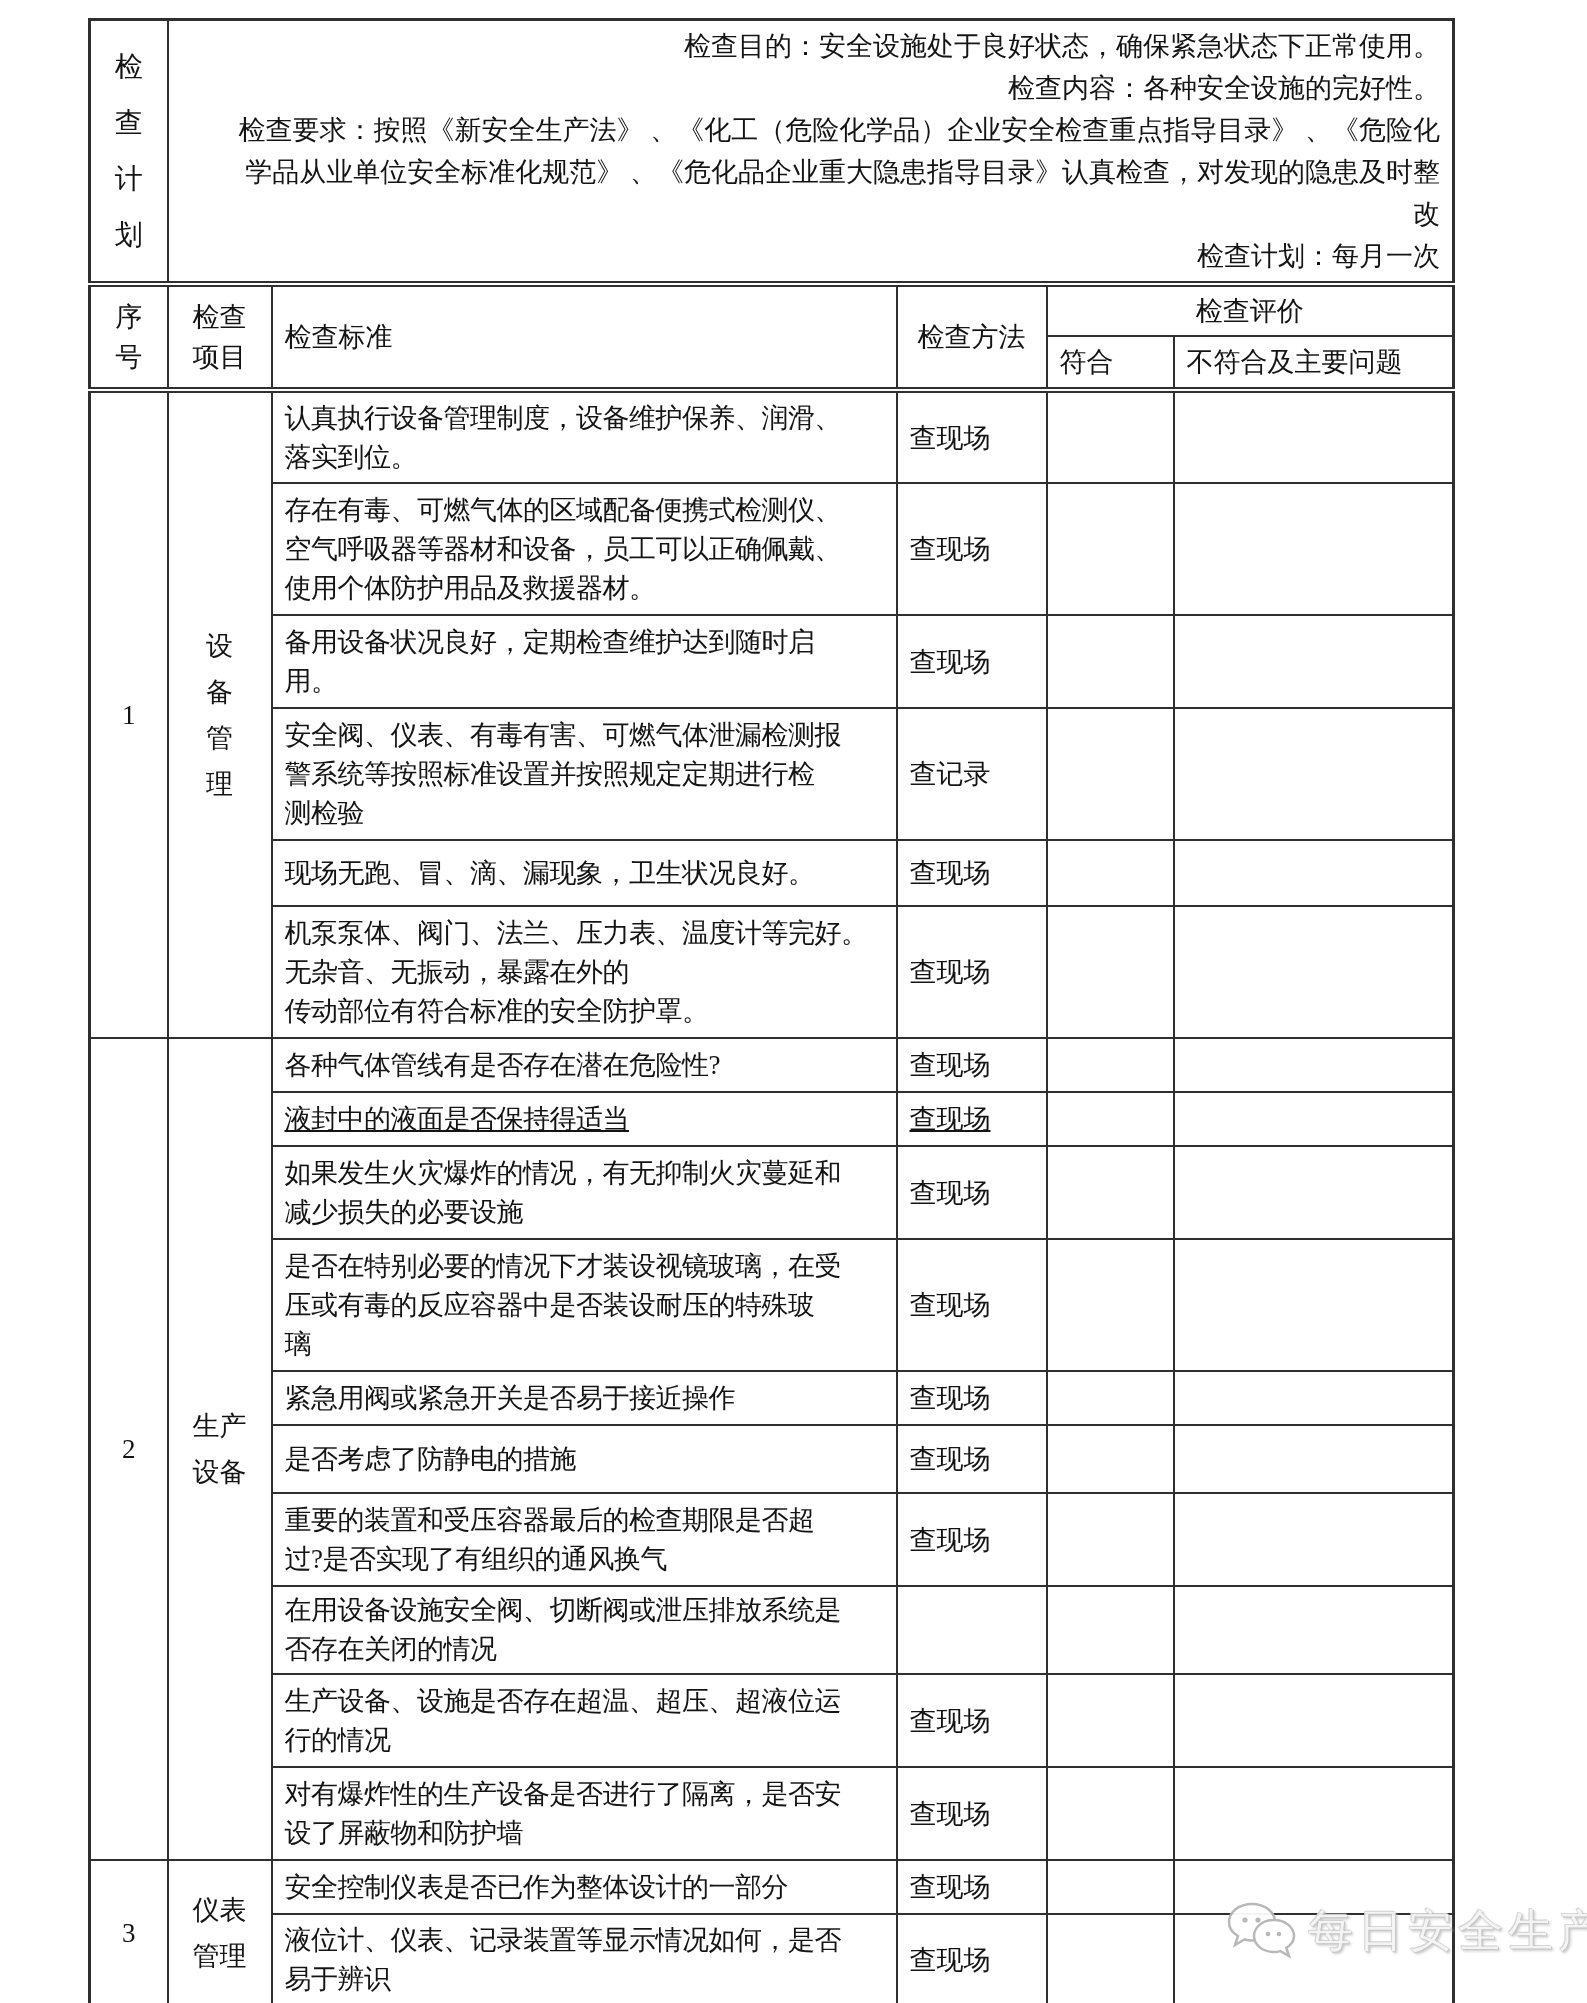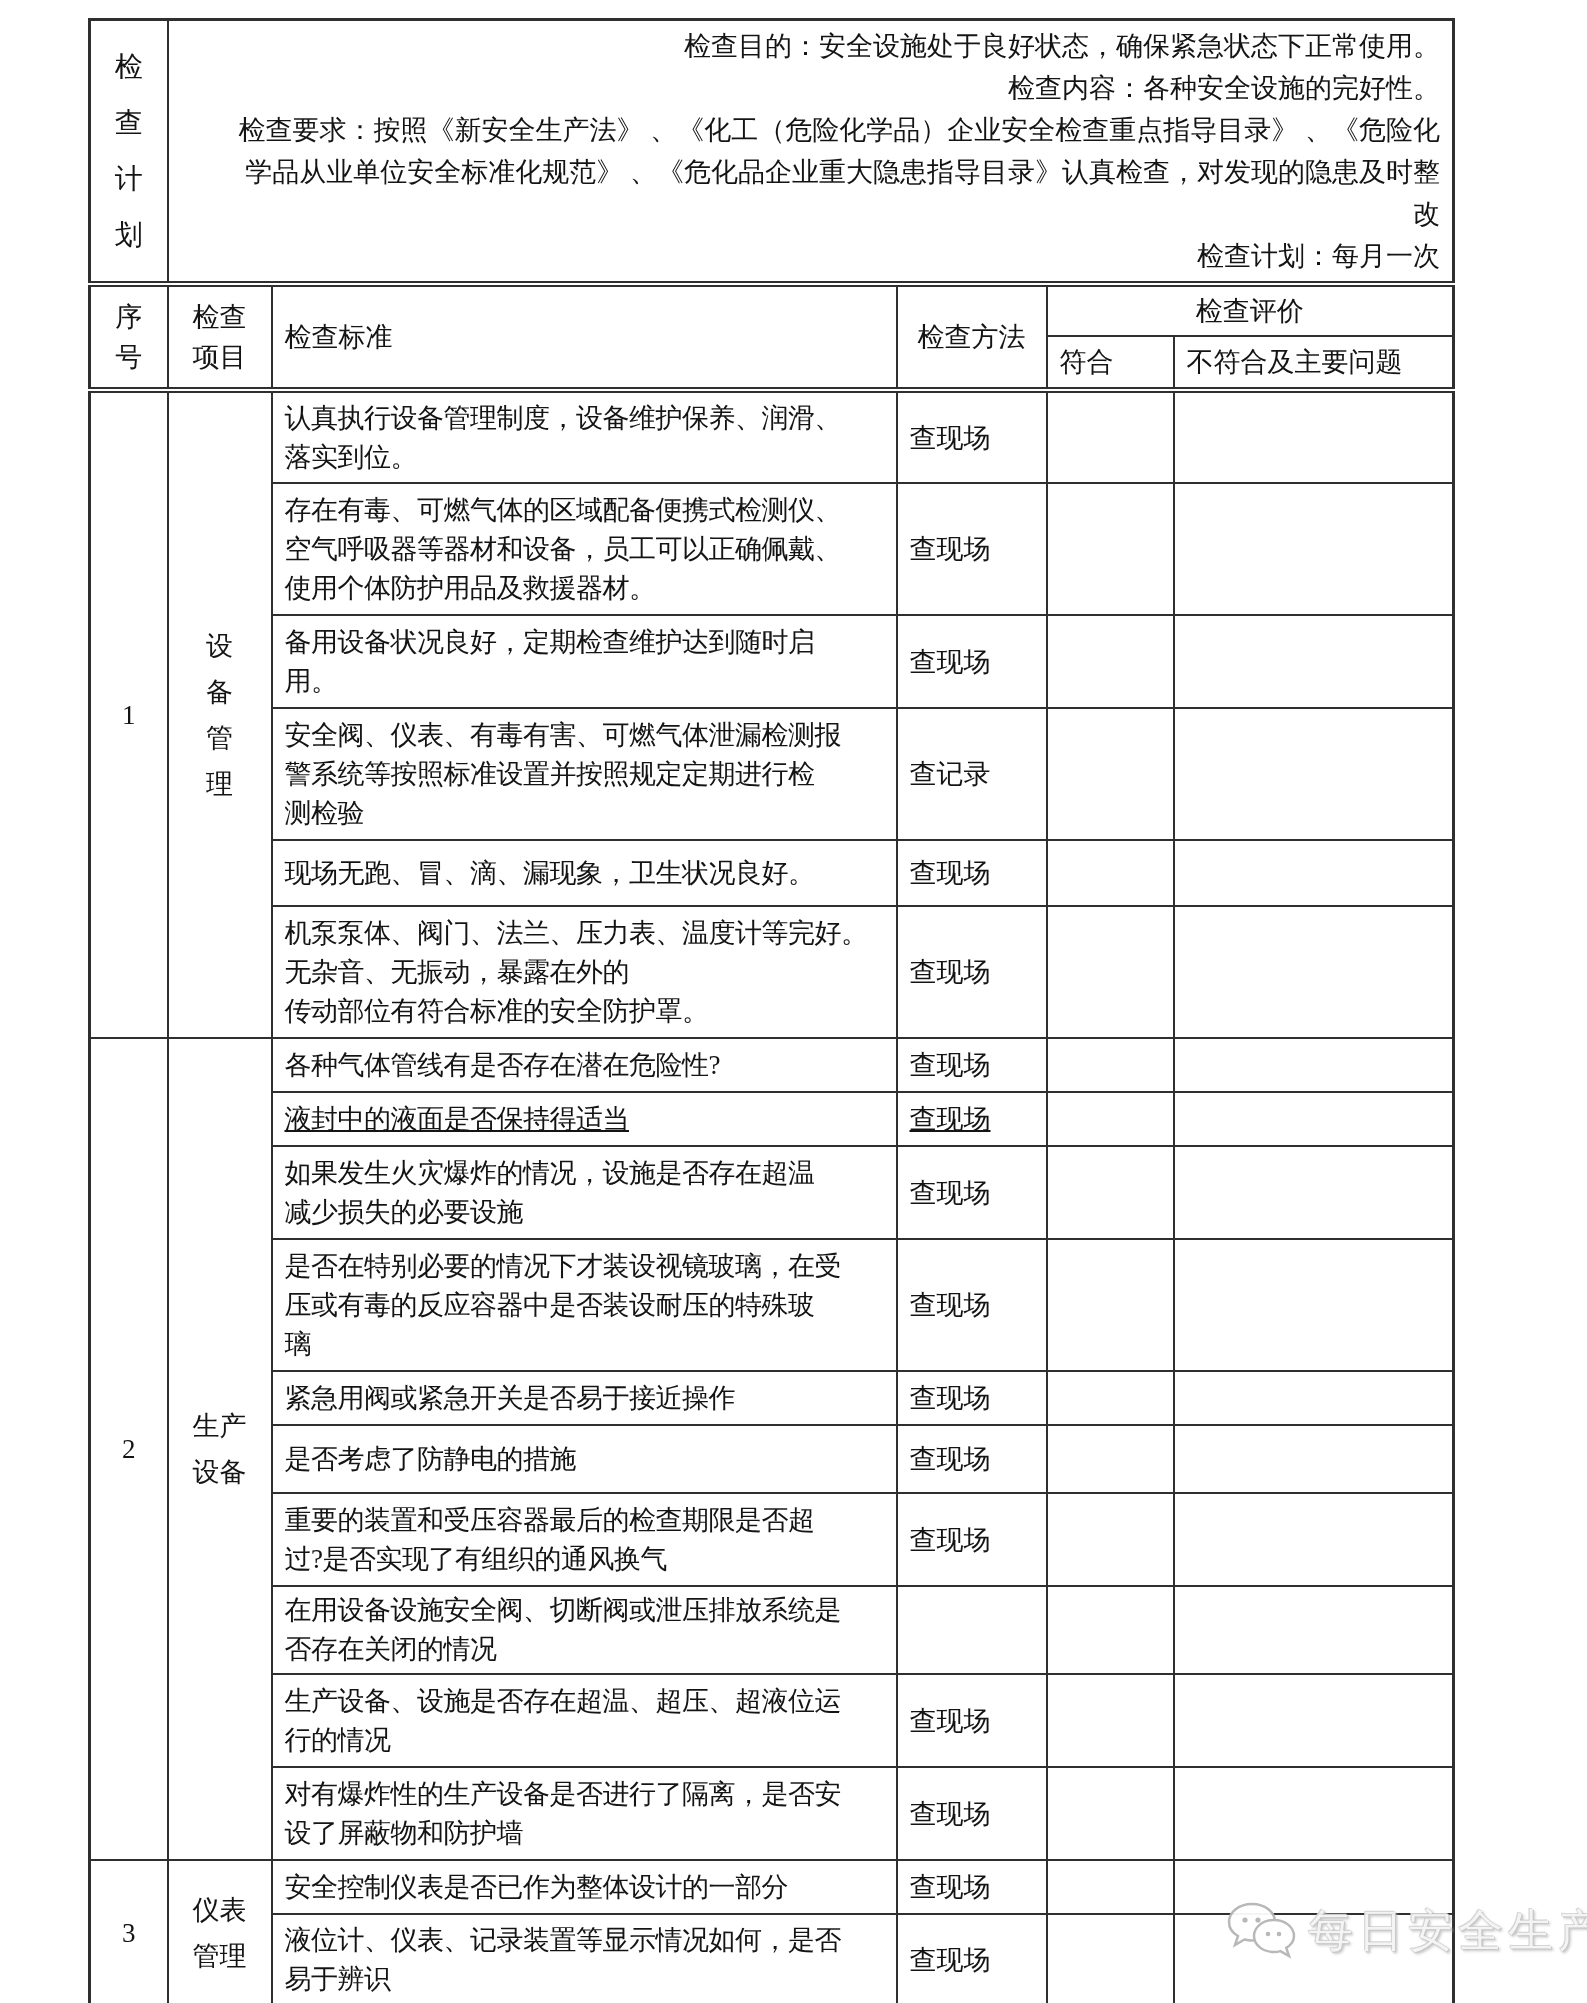--- a/index.html
+++ b/index.html
@@ -166,21 +166,21 @@
           <td class="c-pass"></td>
           <td class="c-fail"></td>
         </tr>
         <tr style="height: 54px; text-decoration: underline;">
           <td class="c-std">液封中的液面是否保持得适当</td>
           <td class="c-method">查现场</td>
           <td class="c-pass"></td>
           <td class="c-fail"></td>
         </tr>
         <tr style="height: 93px;">
-          <td class="c-std">如果发生火灾爆炸的情况，设施是否存在超温
+          <td class="c-std">如果发生火灾爆炸的情况，有无抑制火灾蔓延和
 减少损失的必要设施</td>
           <td class="c-method">查现场</td>
           <td class="c-pass"></td>
           <td class="c-fail"></td>
         </tr>
         <tr style="height: 132px;">
           <td class="c-std">是否在特别必要的情况下才装设视镜玻璃，在受
 压或有毒的反应容器中是否装设耐压的特殊玻
 璃</td>
           <td class="c-method">查现场</td>

